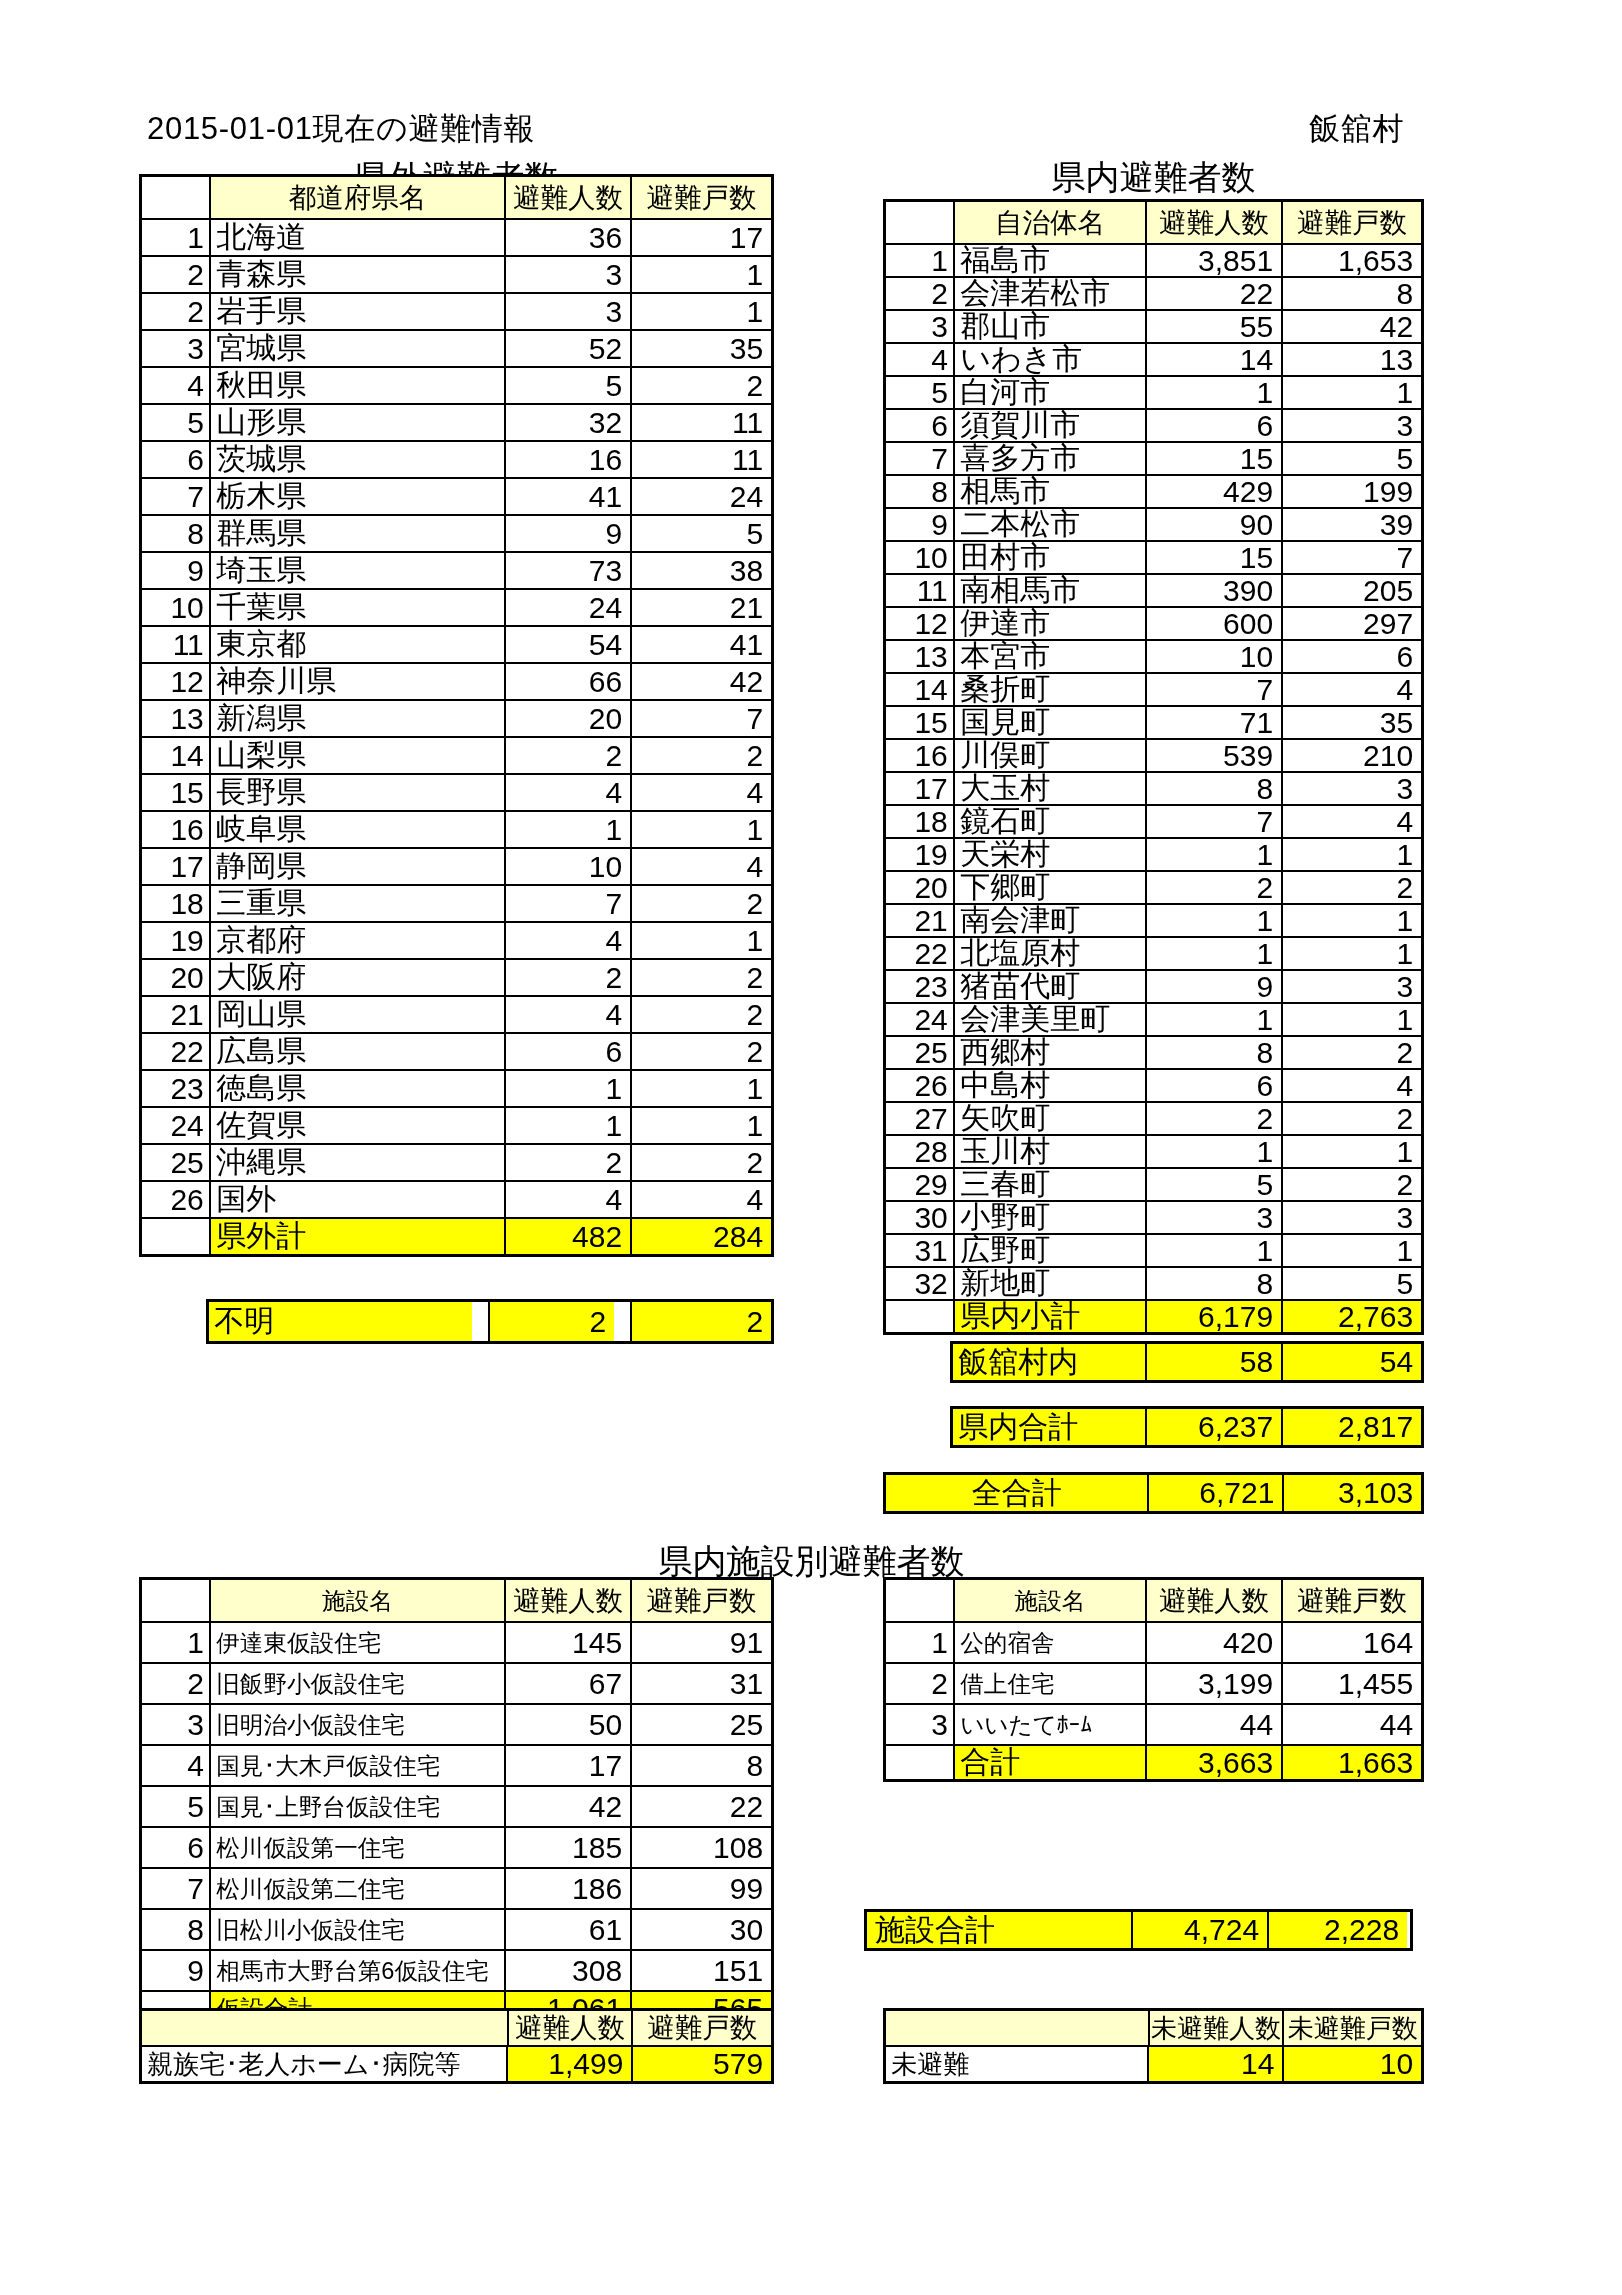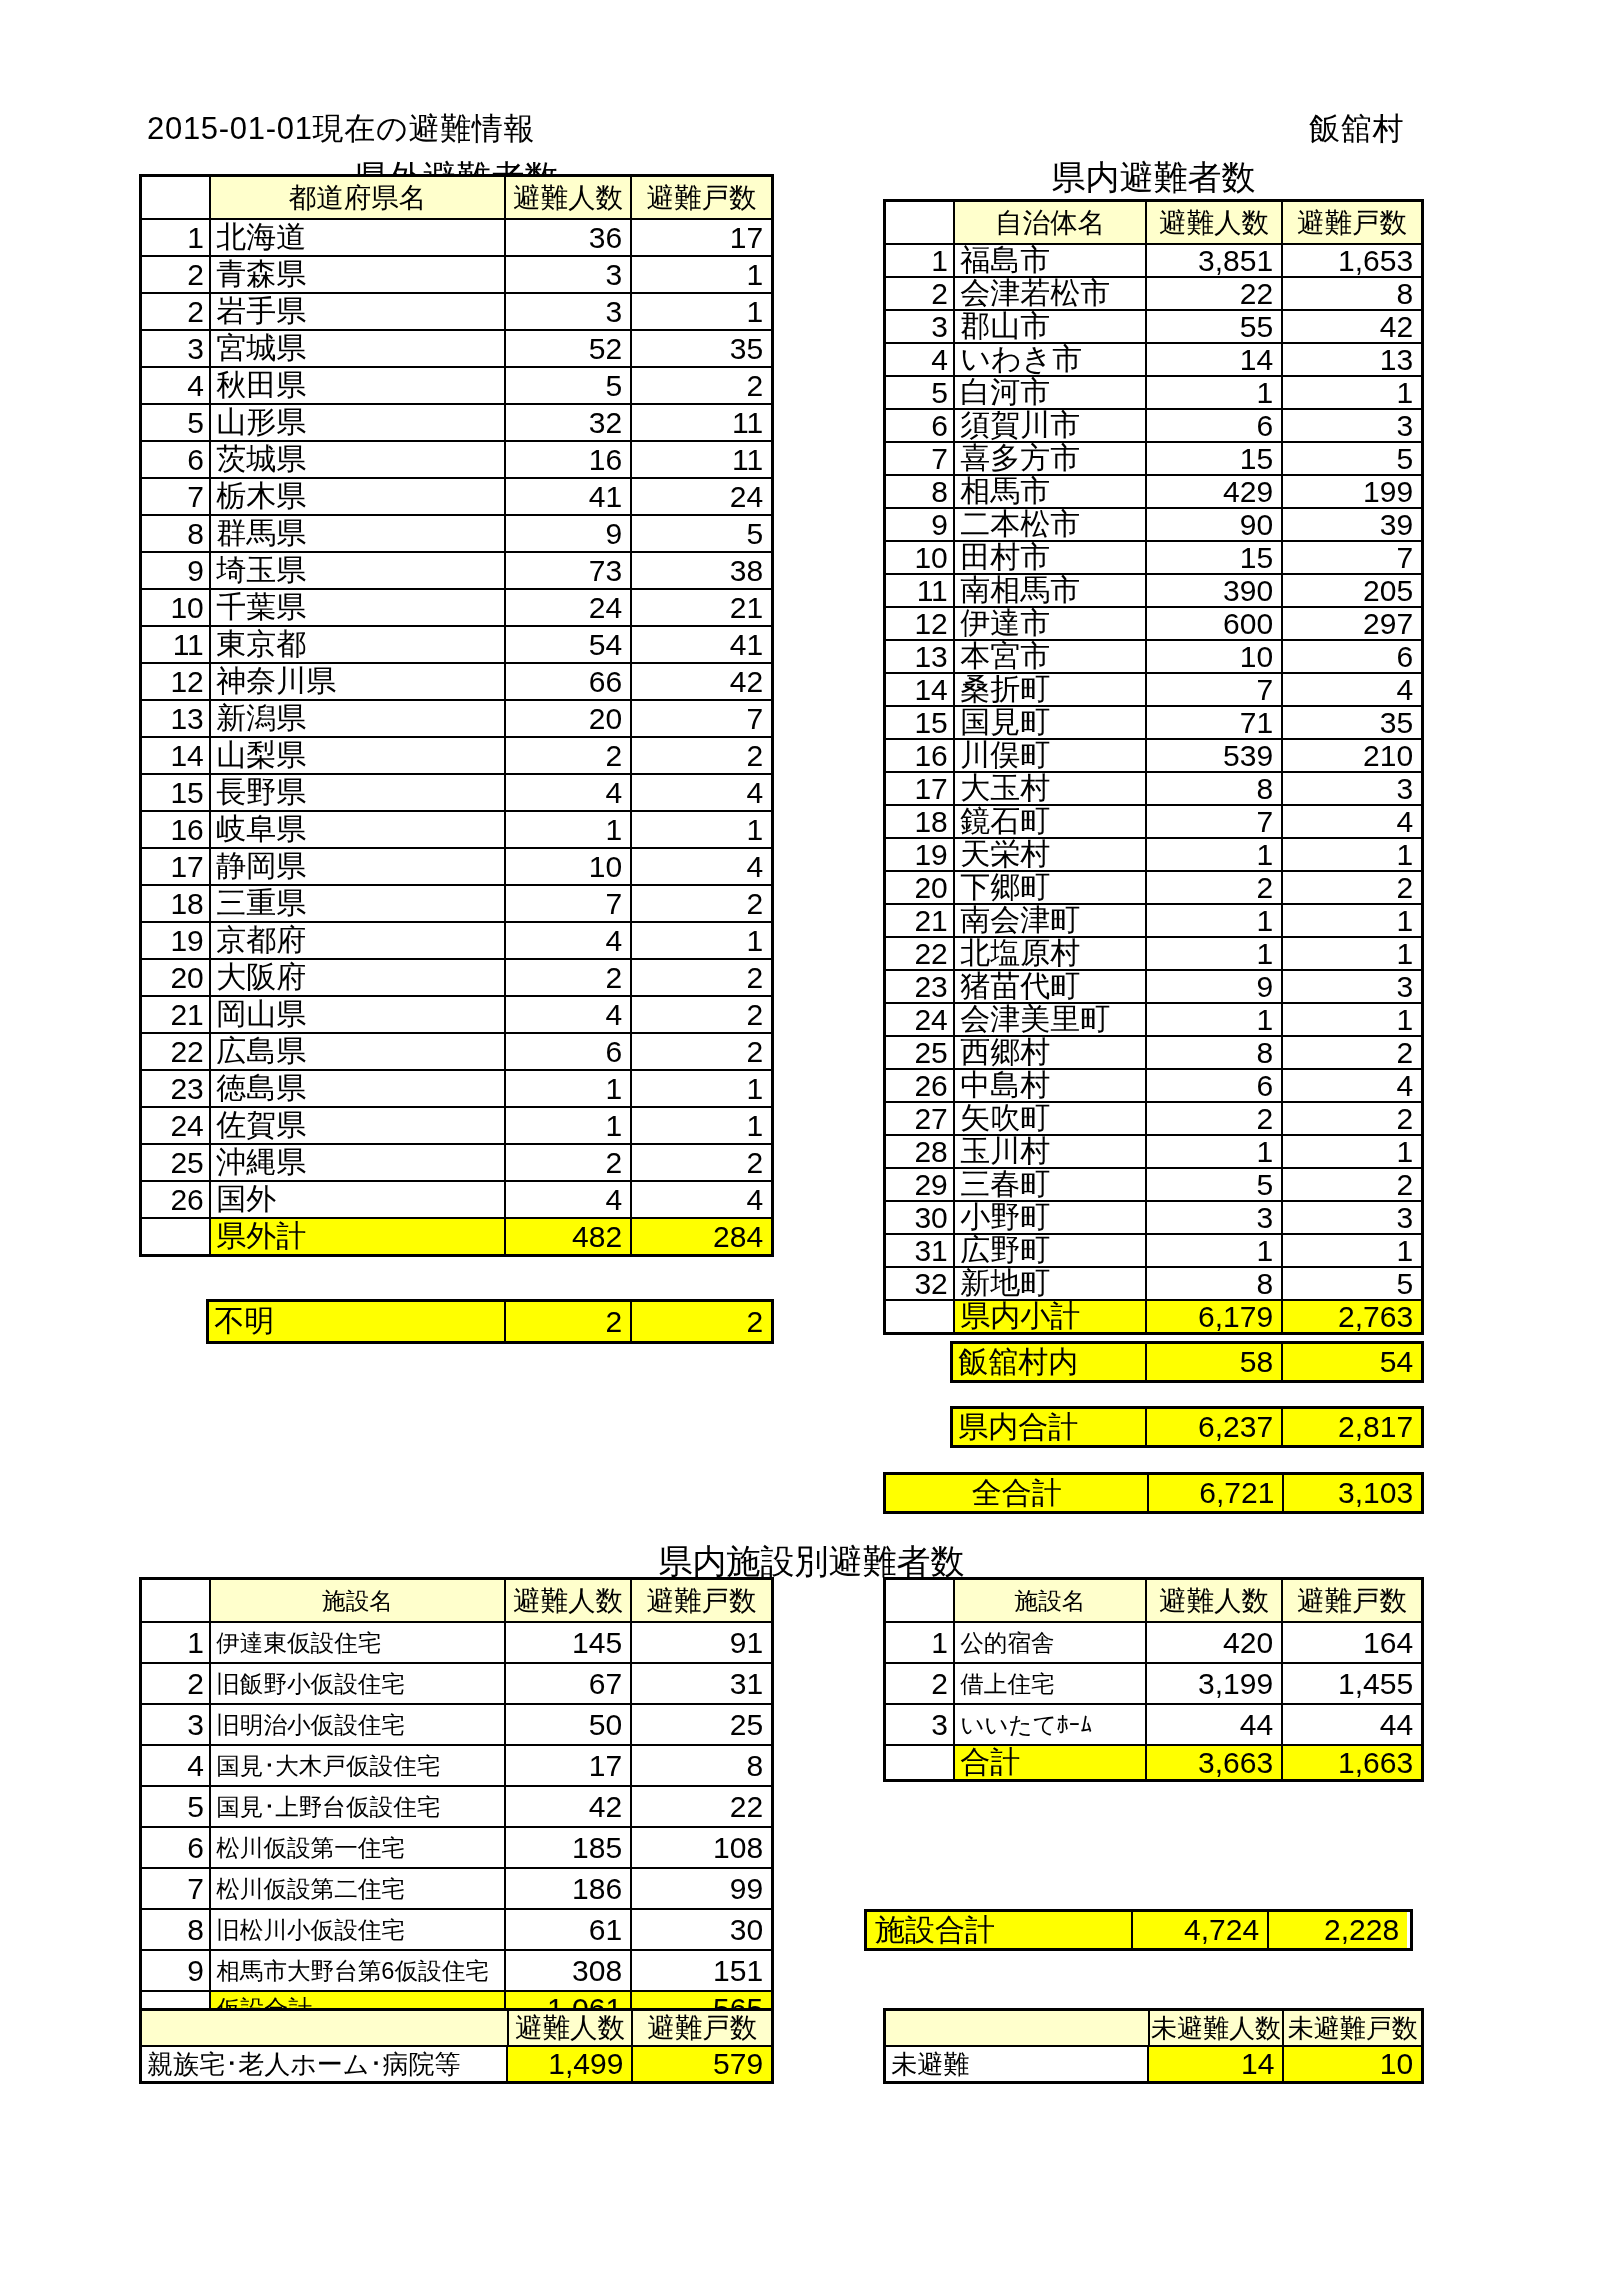--- a/index.html
+++ b/index.html
@@ -31,21 +31,21 @@
   .grpR .c-p { width:136px; }
   .grpR .c-h { width:140px; }
   .grpR .c-wide { width:264px; }
 
   .hd { background:#ffffcc; justify-content:center; font-size:27.5px; padding:0; }
   .yl { background:#ffff00; }
 
   .smallname .c-name { font-size:23.6px; }
   .hd-sm { font-size:26px;text-align:center; }
 
-  .h62 { height:41px;border-radius:17px; } .h60 { height:39px; } .h57 { height:37px; }
+  .h62 { height:41px;border-radius:17px; } .h60 { height:39px;gap:16px; } .h57 { height:37px; }
   .h55 { height:36px; } .h53 { height:35px; } .h52 { height:34px; }
   .h51 { height:33px; } .h50 { height:41px; }
 </style>
 </head>
 <body>
 
 <div class="page">
 
   <div class="abs doc-title" style="left:147px; top:77px;">2015-01-01現在の避難情報</div>
   <div class="abs doc-title" style="left:1309px; top:77px;">飯舘村</div>

